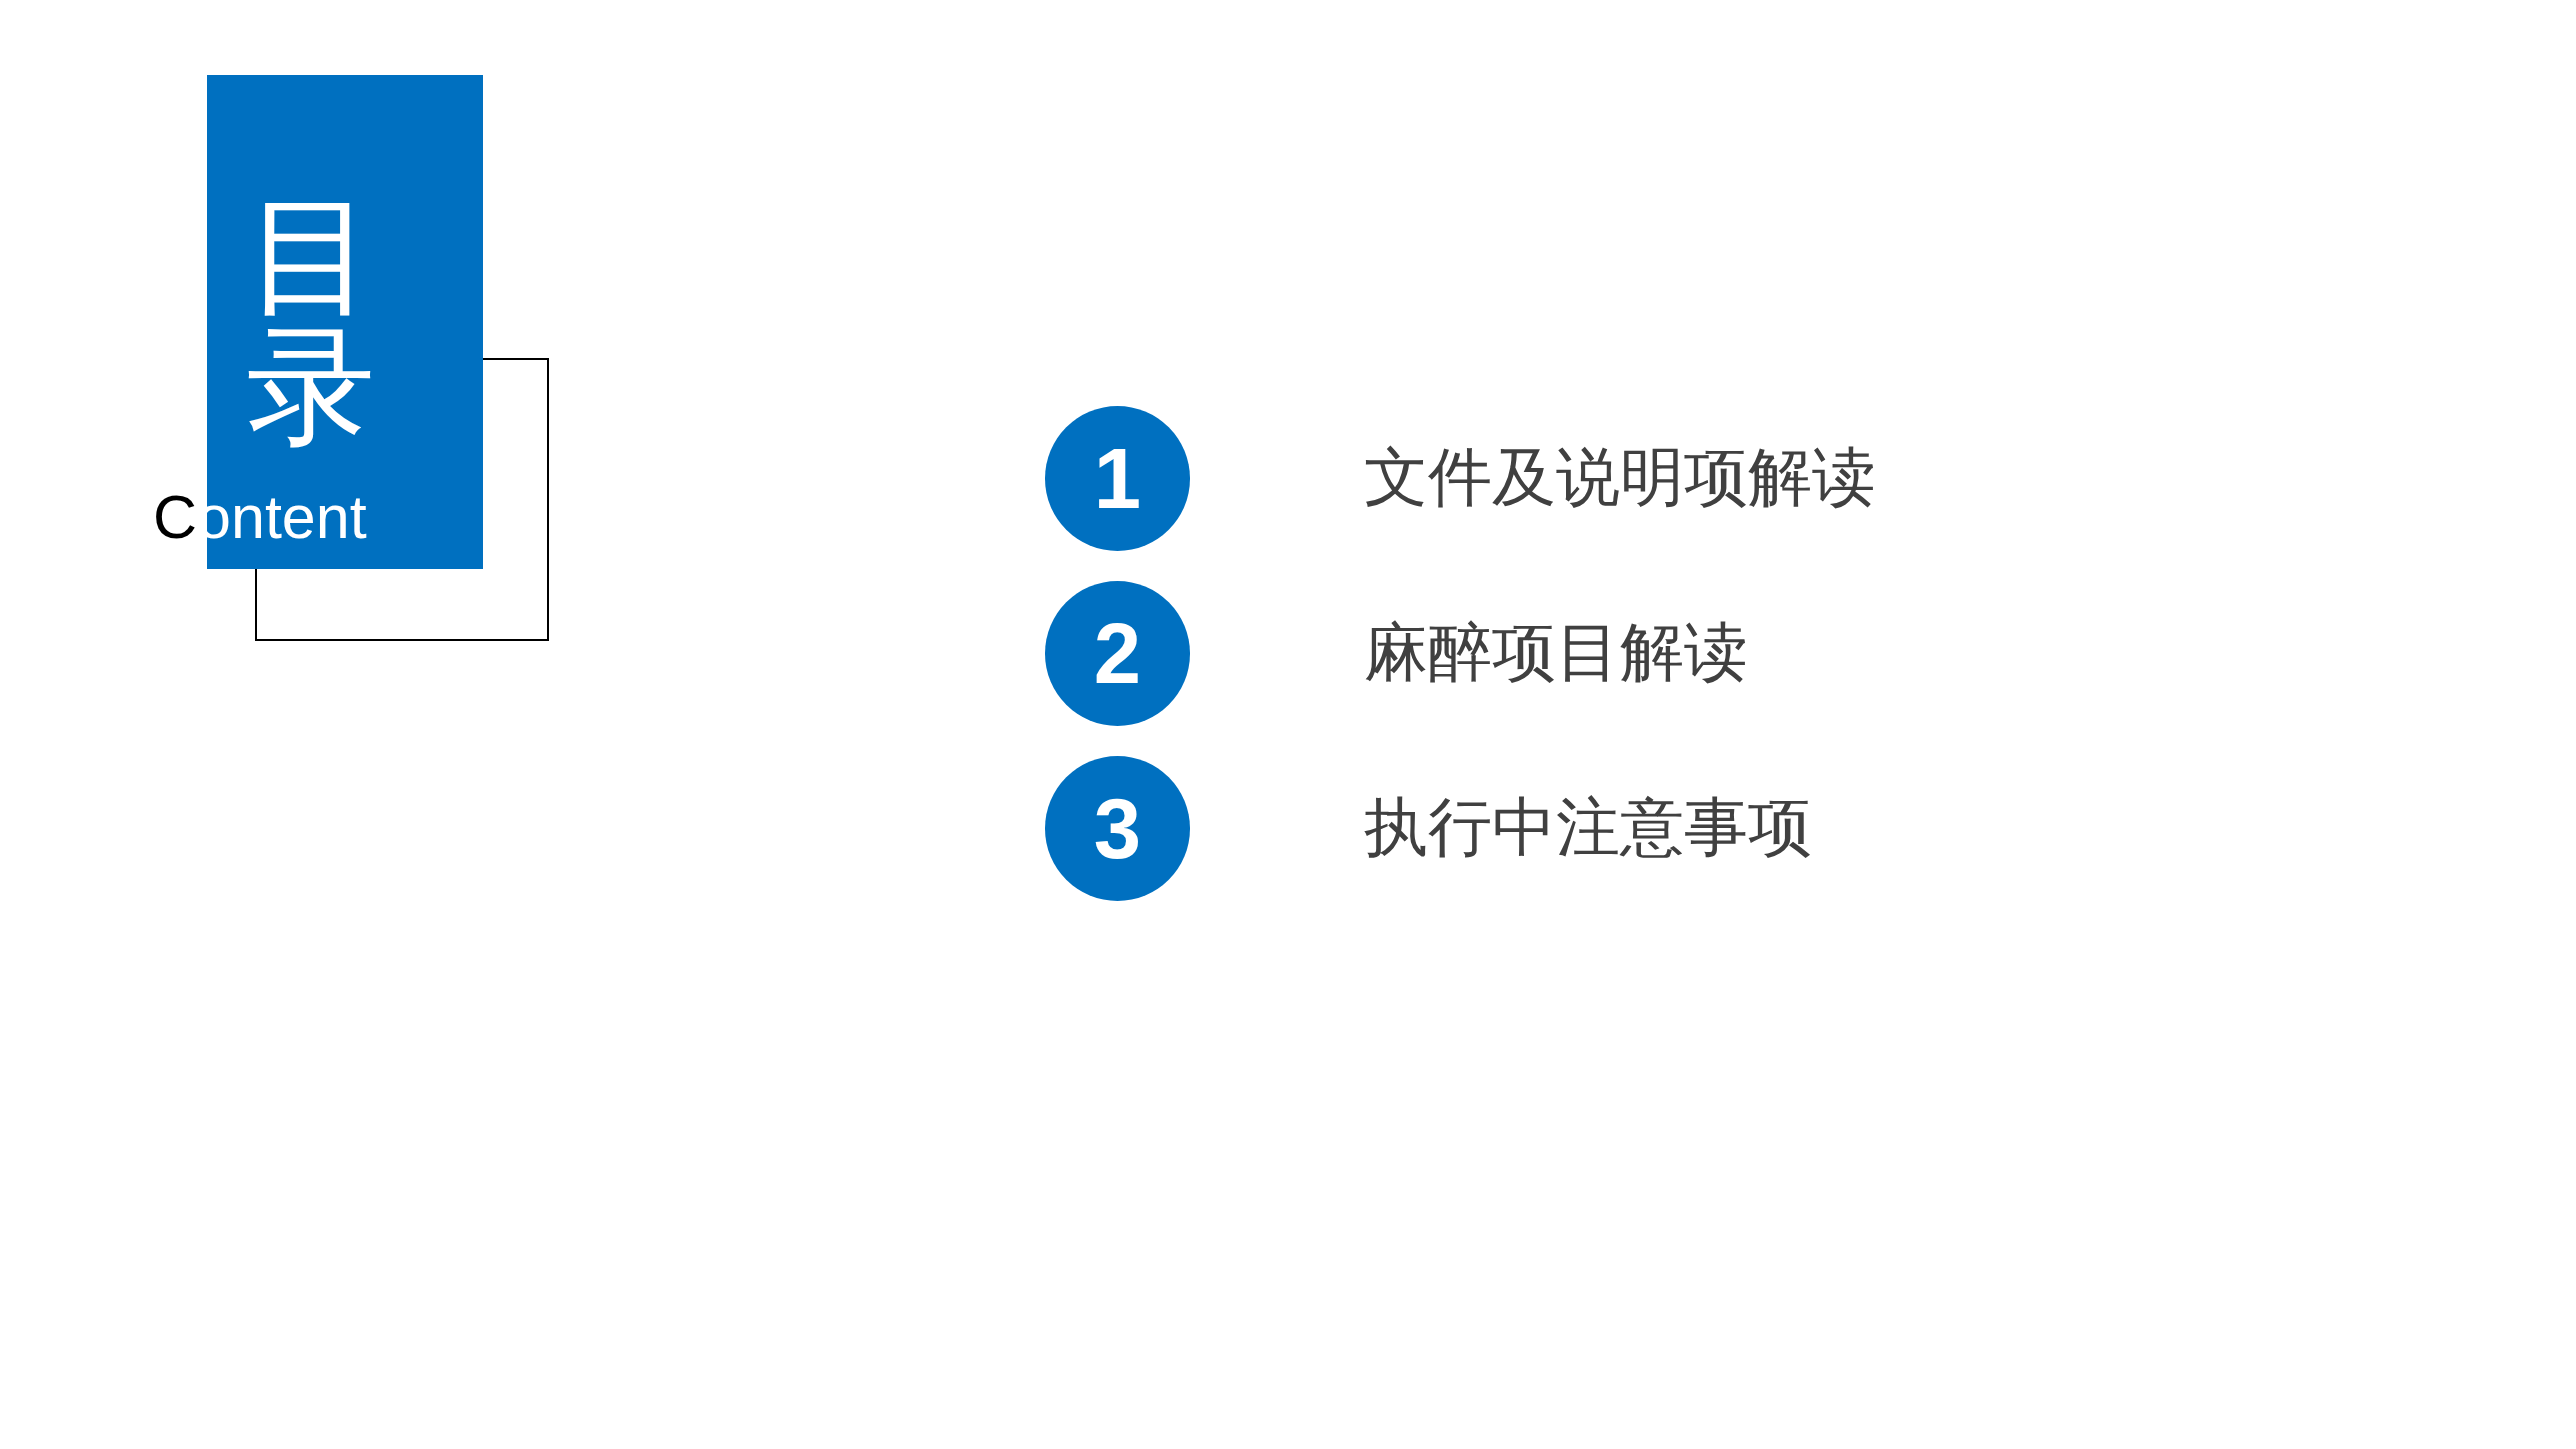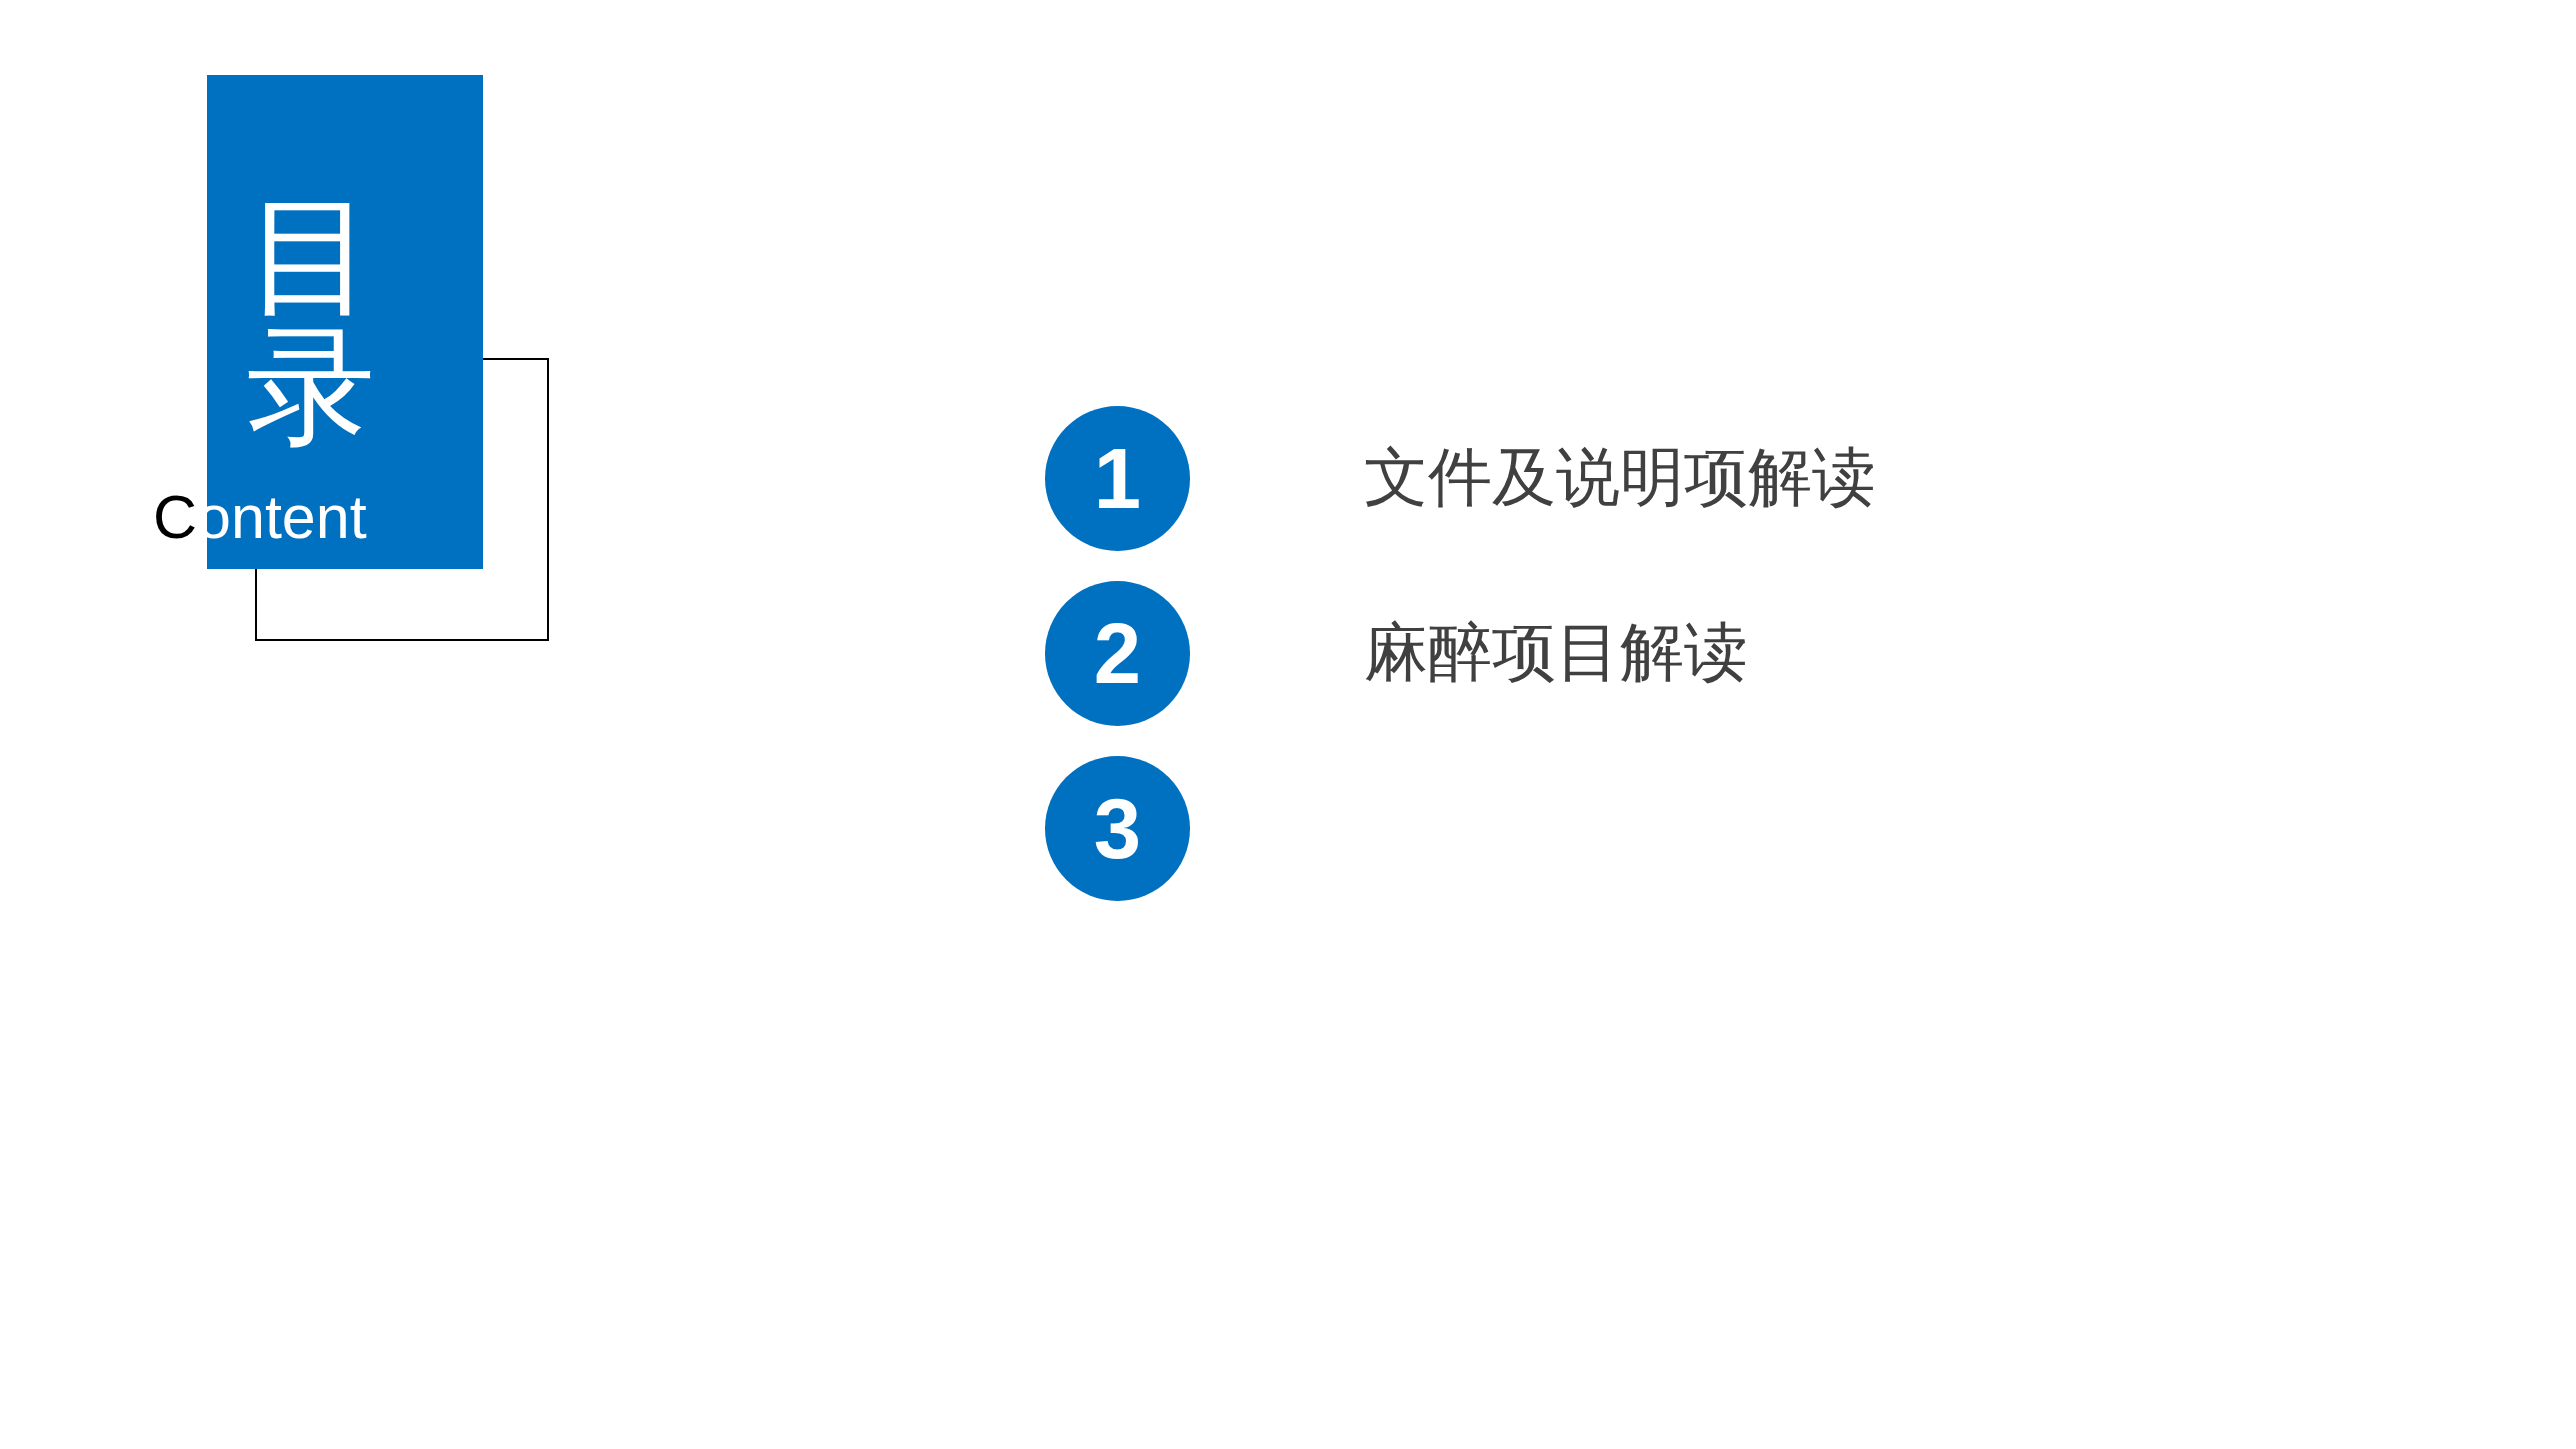--- a/index.html
+++ b/index.html
@@ -38,14 +38,15 @@
   <div class="item-label">文件及说明项解读</div>
 </div>
 
 <div class="item" style="top:581px;">
   <div class="num-circle">2</div>
   <div class="item-label">麻醉项目解读</div>
 </div>
 
 <div class="item" style="top:756px;">
   <div class="num-circle">3</div>
+  <div class="item-label">执行中注意事项</div>
 </div>
 
 
 </body></html>

